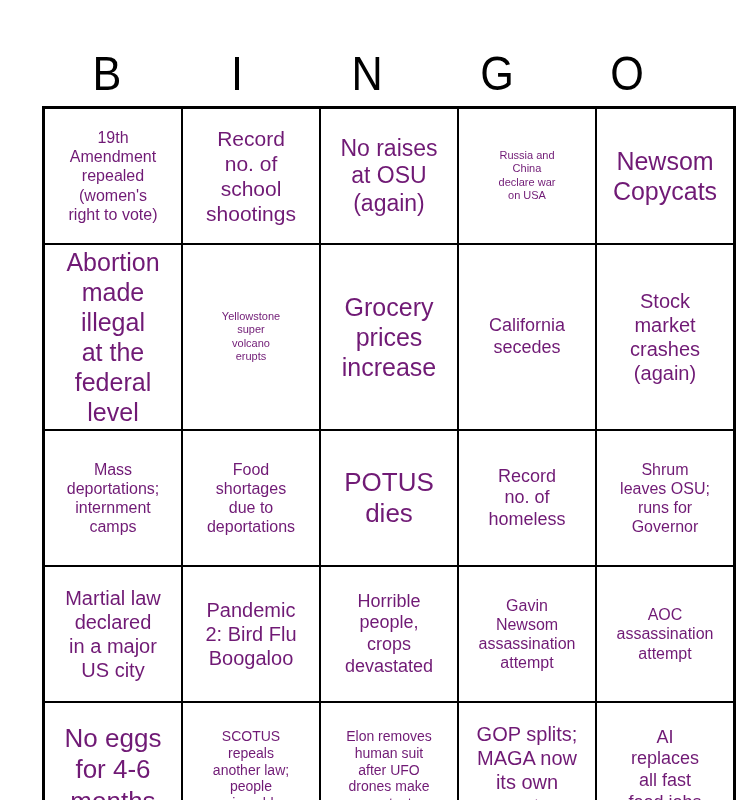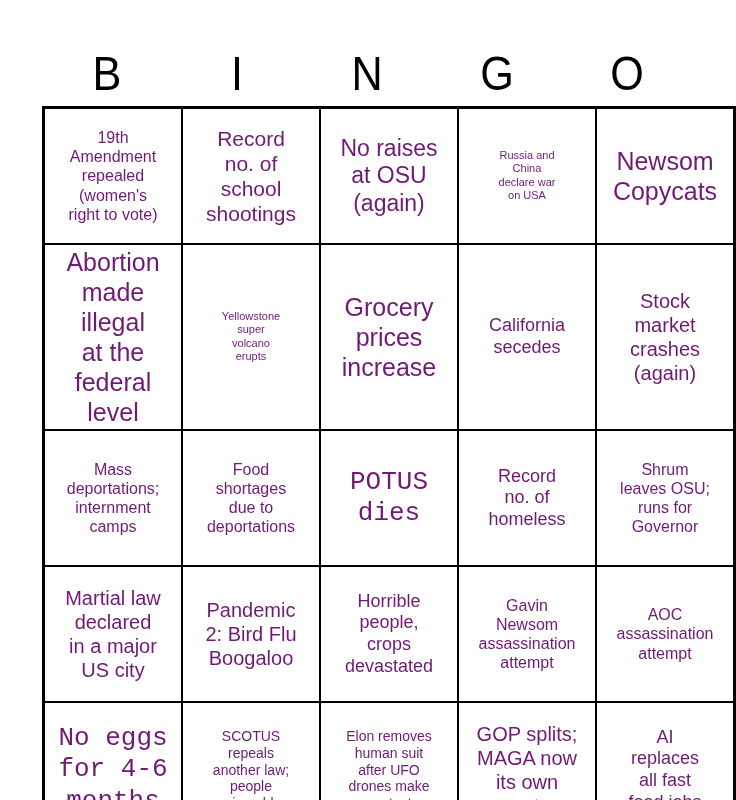--- a/index.html
+++ b/index.html
@@ -68,21 +68,21 @@
   .fs14 { font-size: 14px; }
   .fs16 { font-size: 16px; }
   .fs17 { font-size: 11px; }
   .fs18 { font-size: 18px; }
   .fs19 { font-size: 25px; }
   .fs20 { font-size: 20px; }
   .fs21 { font-size: 21px; }
   .fs22 { font-size: 18px; }
   .fs23 { font-size: 23px; }
   .fs25 { font-size: 25px; }
-  .fs26 { font-size: 26px; font-family: Liberation Mono, monospace; }
+  .fs26 { font-size: 26px; }
 </style>
 </head>
 <body>
 
 <div class="page">
 
   <div class="title-row">
     <div class="title-letter">B</div>
     <div class="title-letter">I</div>
     <div class="title-letter">N</div>

